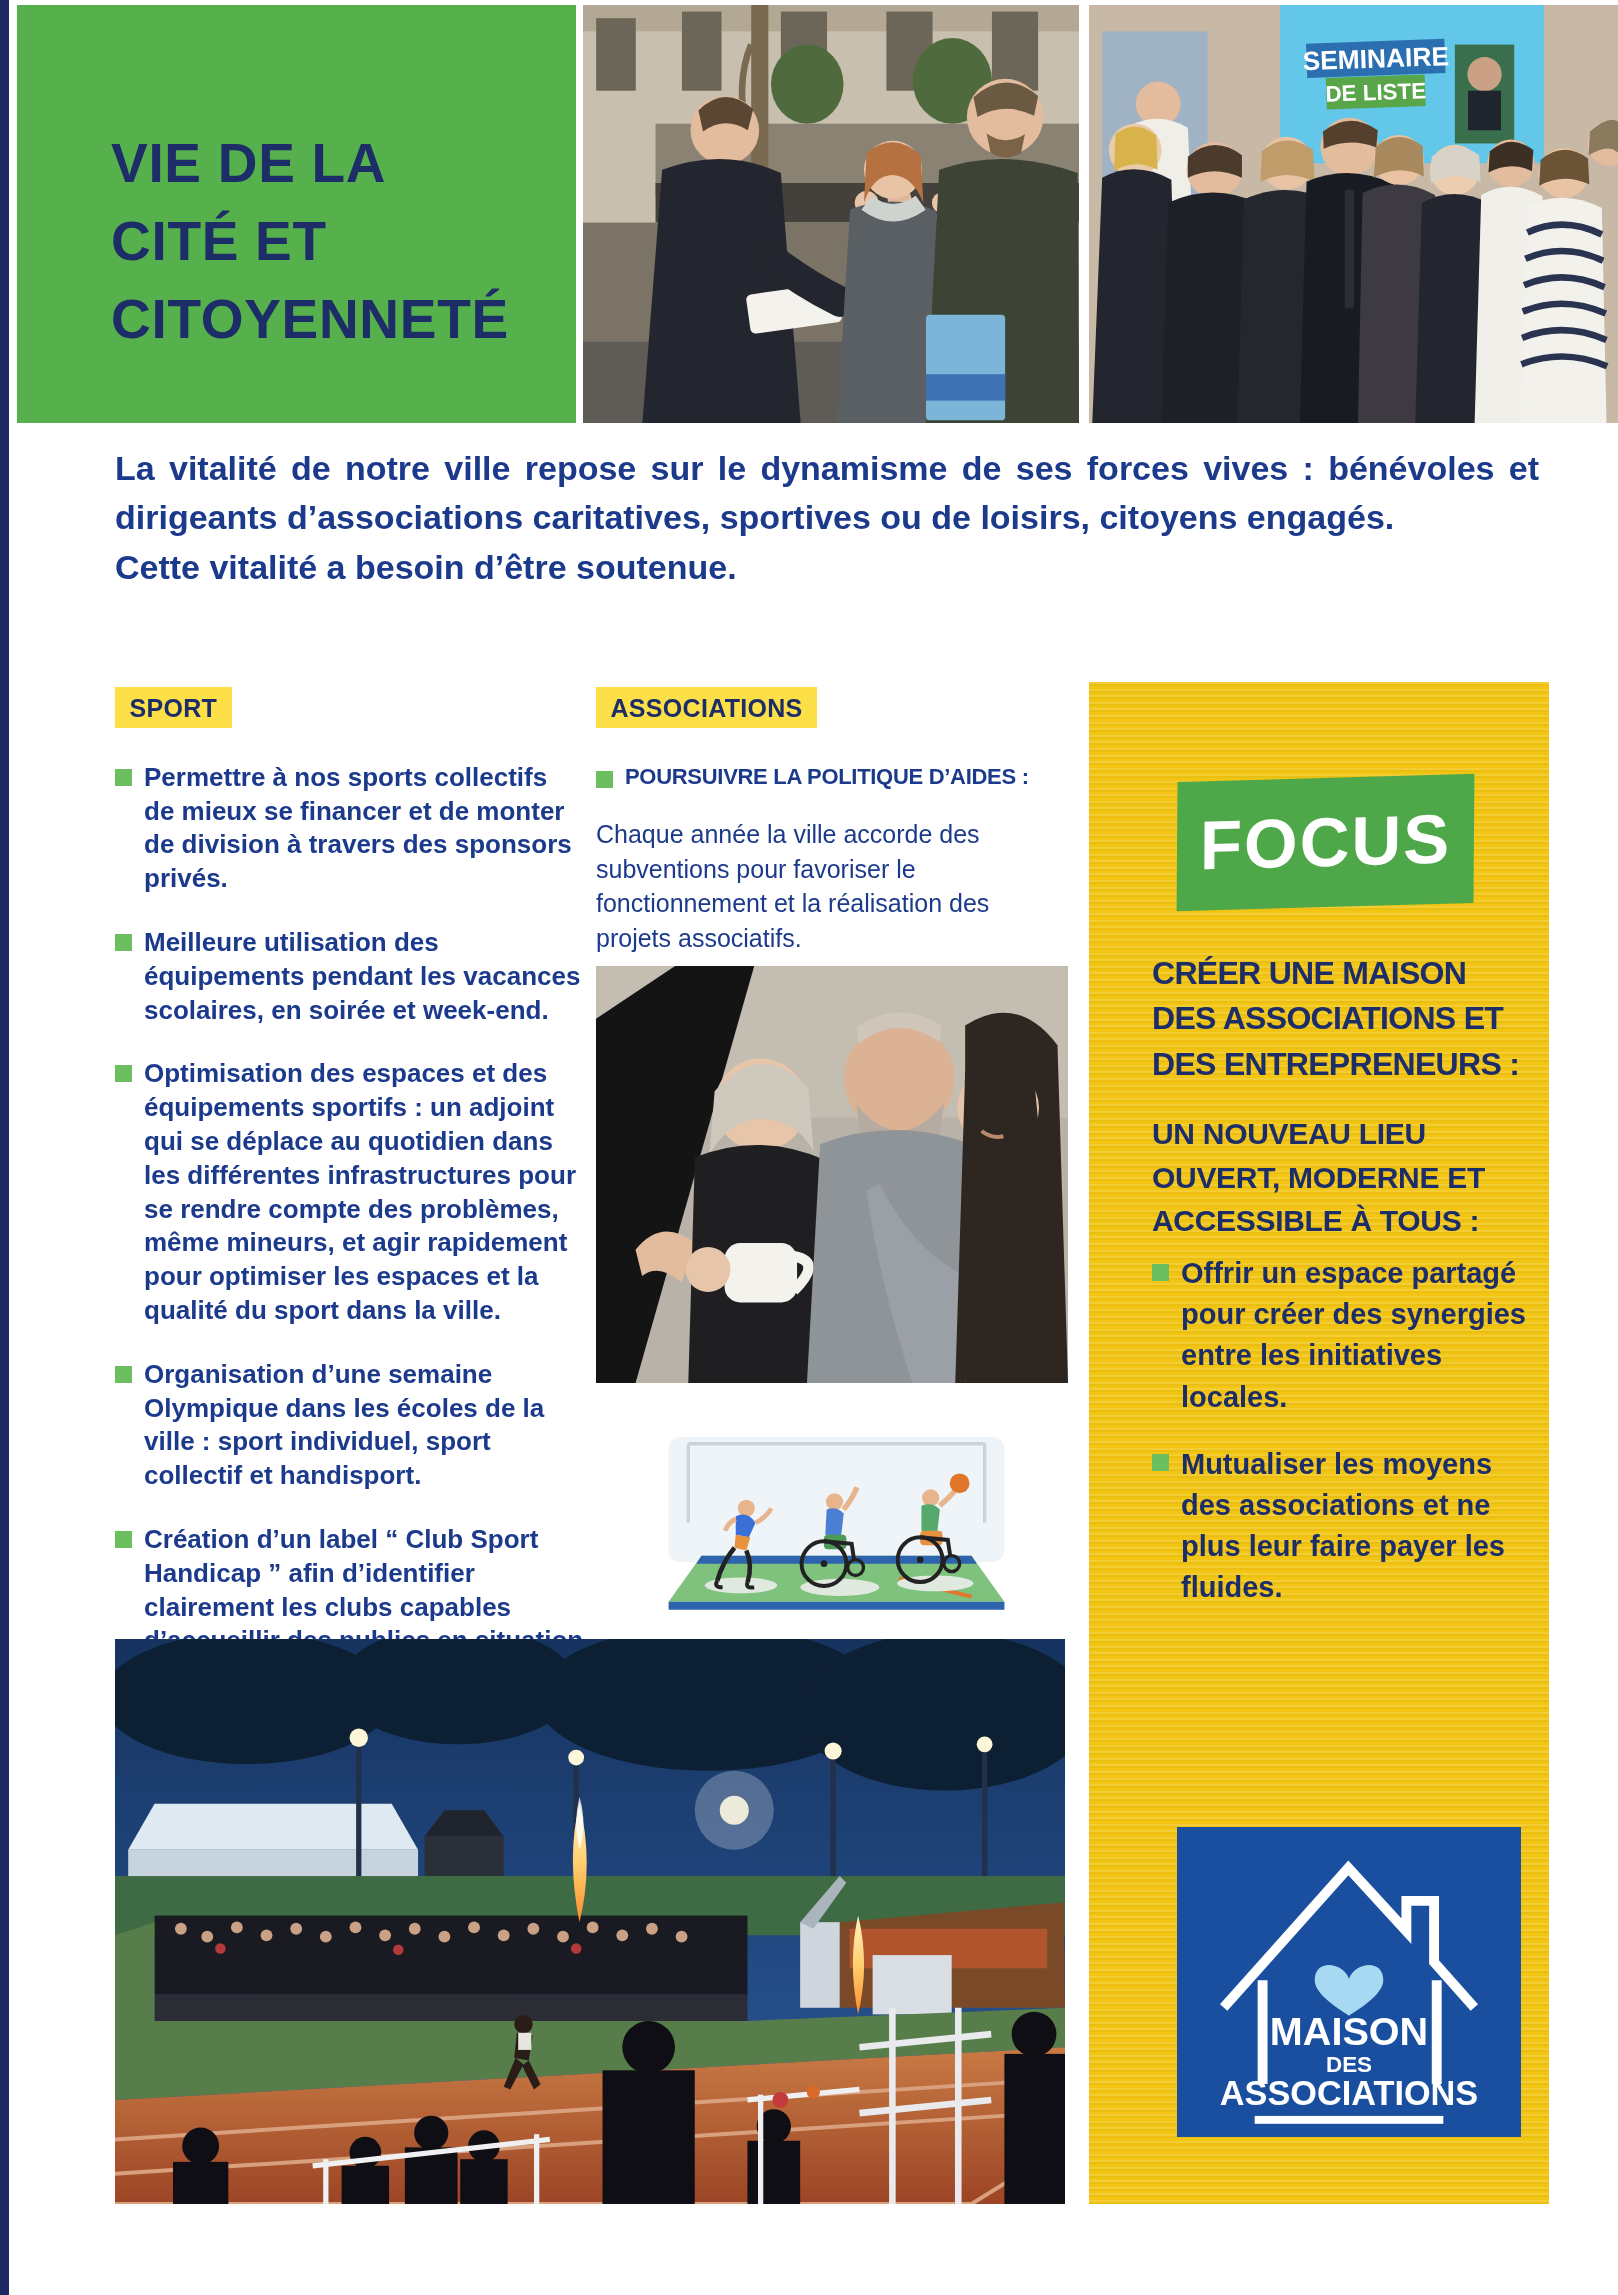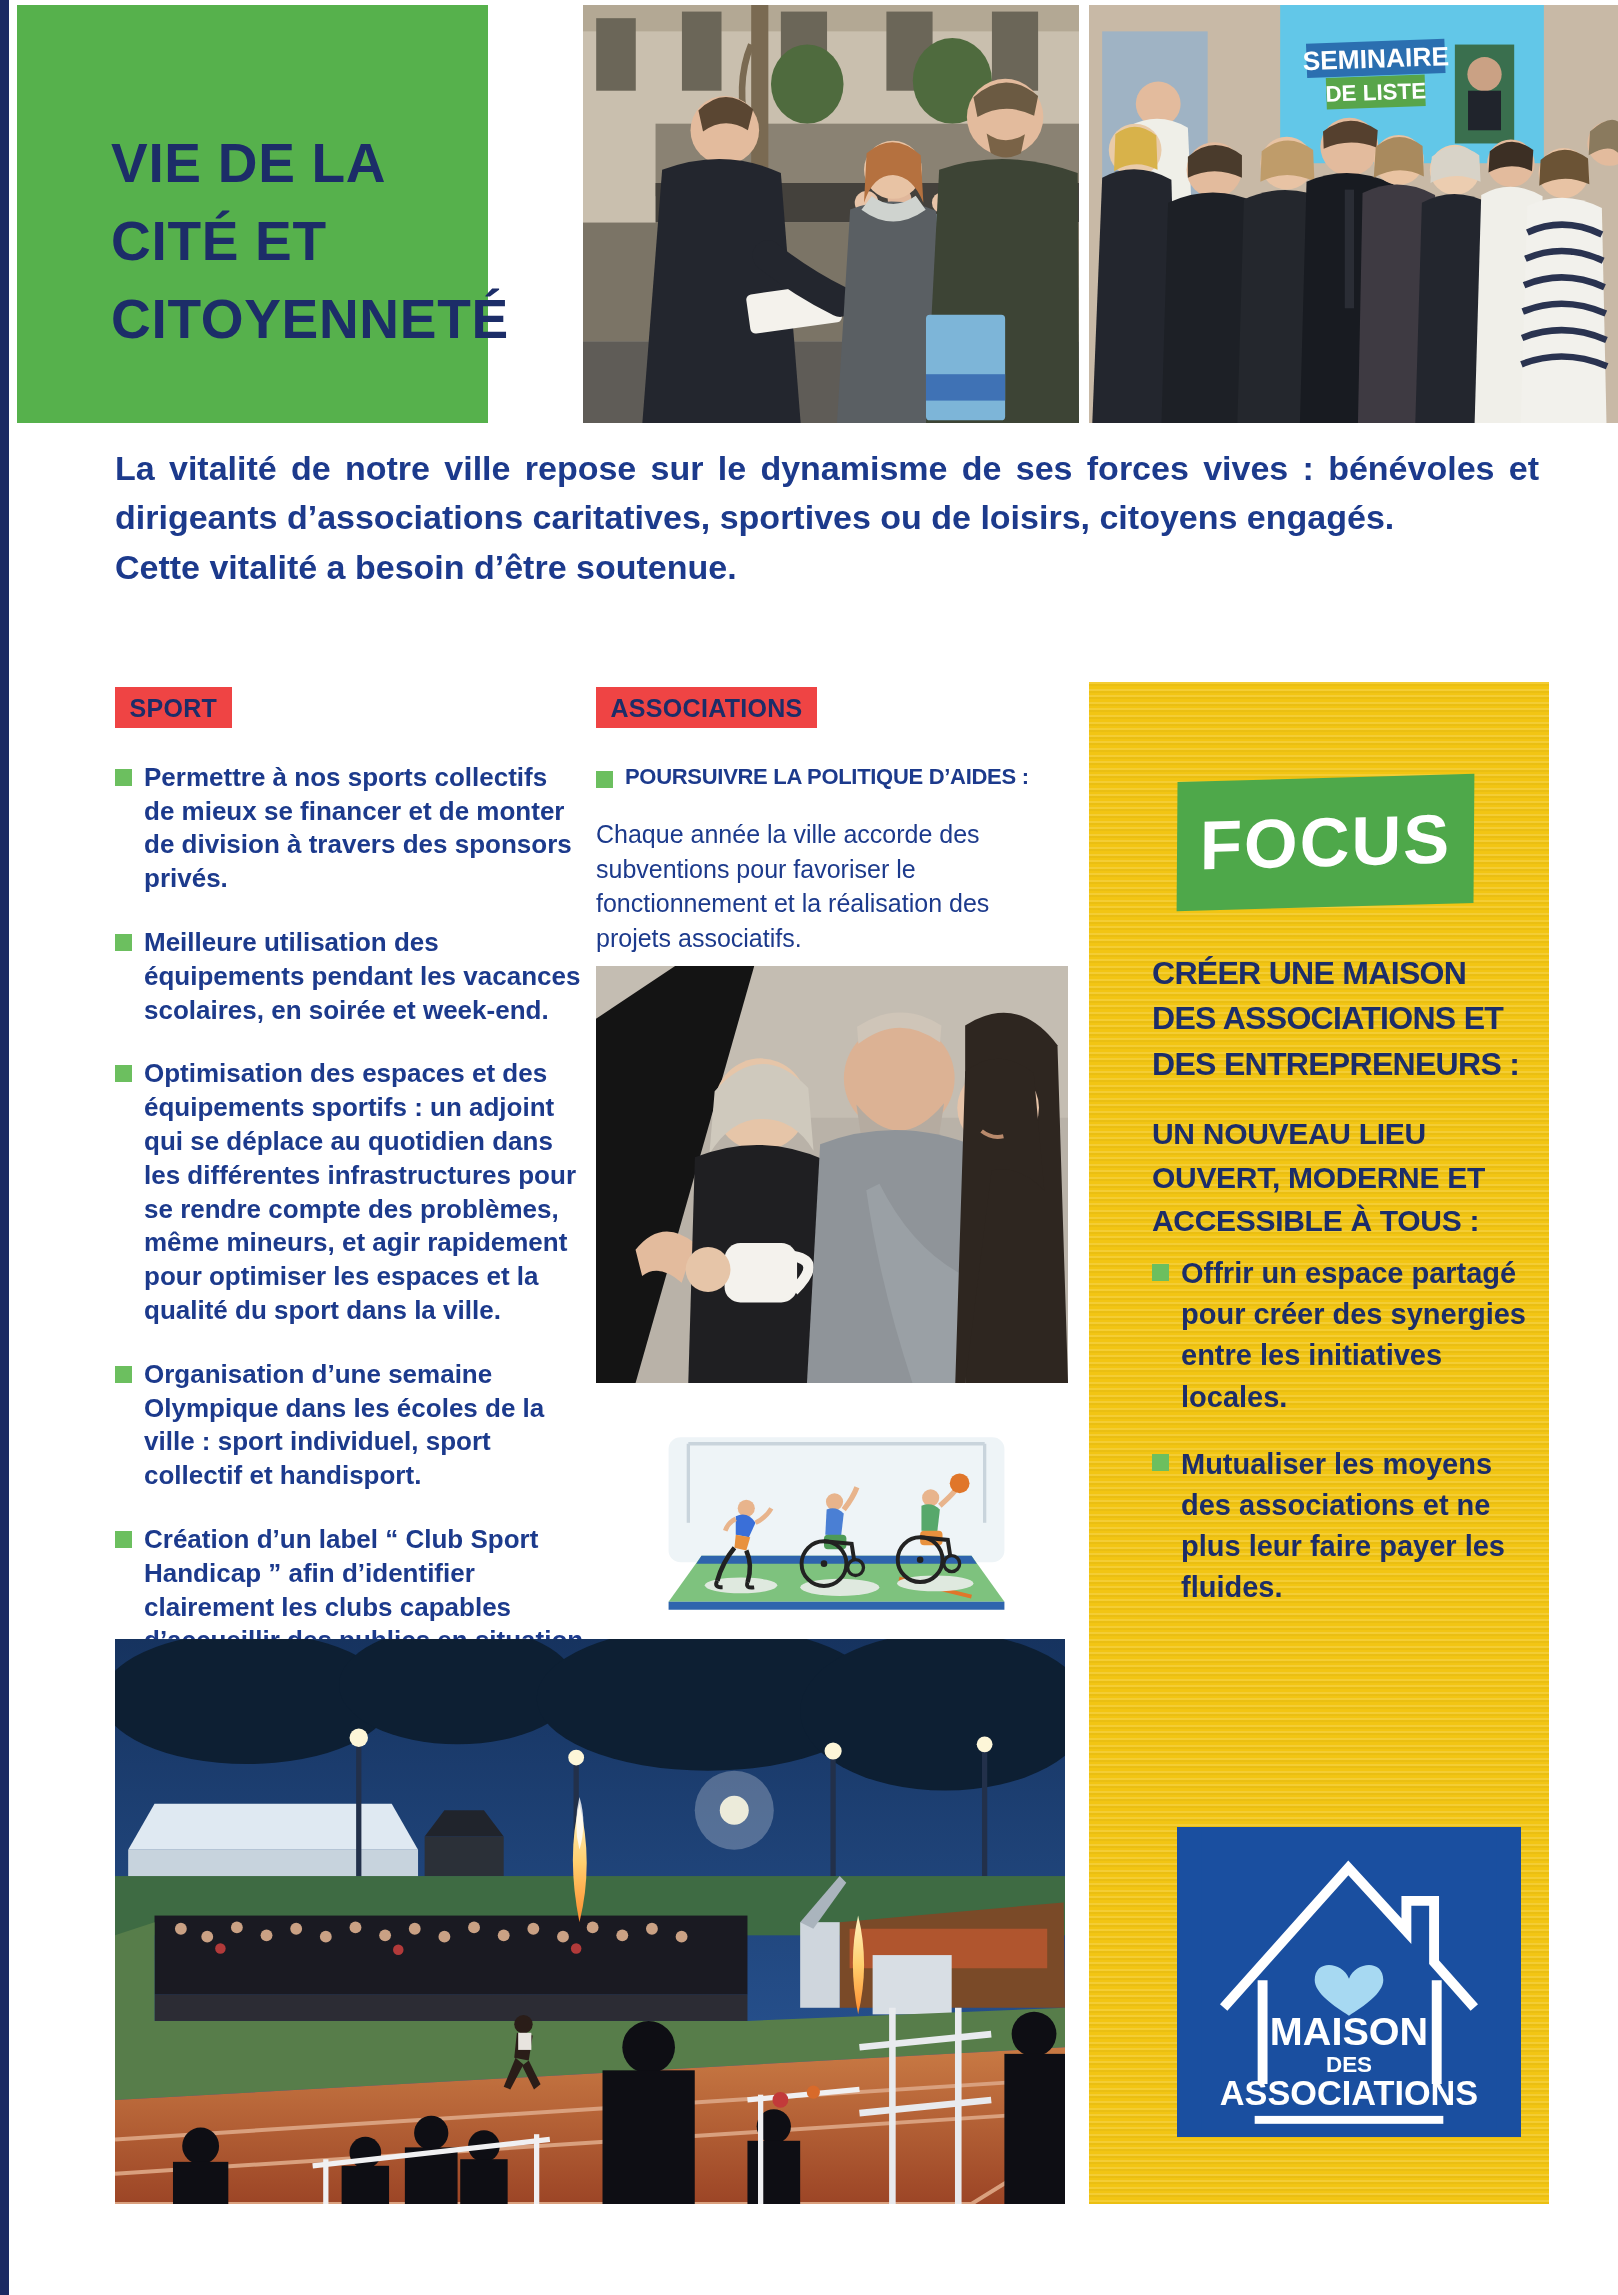--- a/index.html
+++ b/index.html
@@ -4,41 +4,41 @@
 <style>
   html,body{margin:0;padding:0;background:#ffffff;}
   .page{position:relative;width:1619px;height:2295px;background:#ffffff;overflow:hidden;
         font-family:"Liberation Sans",sans-serif;}
   .abs{position:absolute;}
 
   
   .left-strip{left:0;top:0;width:9.2px;height:2295px;background:#1b2a63;}
 
   
-  .title-block{left:17px;top:5.3px;width:471px;height:418px;background:#56b14c;}
+  .title-block{left:17px;top:5.3px;width:559px;height:418px;background:#56b14c;}
   .title-block .inner{position:absolute;left:94px;top:119px;color:#1c2d68;
       font-weight:bold;font-size:55px;line-height:1.42;letter-spacing:0.7px;}
 
   
   .photo{overflow:hidden;background:#ddd;}
   .photo svg{display:block;width:100%;height:100%;}
 
   .photo-street{left:583px;top:5.3px;width:496px;height:418px;}
   .photo-group{left:1089px;top:5.3px;width:530px;height:418px;}
   .photo-meeting{left:596px;top:966px;width:472px;height:417px;}
   .illu-parasport{left:662px;top:1424px;width:349px;height:191px;background:#fff;}
   .photo-track{left:115px;top:1639px;width:950px;height:565px;}
 
   
   .intro{left:115px;top:444px;width:1424px;color:#1c3a8c;font-weight:bold;
          font-size:34px;line-height:1.45;text-align:justify;}
   .intro p{margin:0;}
 
   
-  .badge-yellow{display:inline-block;background:#ef4444;color:#1c2d68;font-weight:bold;
+  .badge-yellow{display:inline-block;background:#fde047;color:#1c2d68;font-weight:bold;
        font-size:25px;letter-spacing:0.3px;padding:6.6px 14.5px 5.3px 14.5px;}
 
   .col-sport{left:115px;top:687px;width:469px;}
   .col-assoc{left:596px;top:687px;width:461px;}
 
   ul.bullets{list-style:none;margin:0;padding:0;}
   ul.bullets li{display:flex;margin-bottom:30px;}
   .sq{flex:0 0 auto;width:17px;height:17px;background:#6cbf5f;margin:8px 12px 0 0;}
   .btxt{color:#1c3a8c;font-weight:bold;font-size:26px;line-height:1.3;}
 

